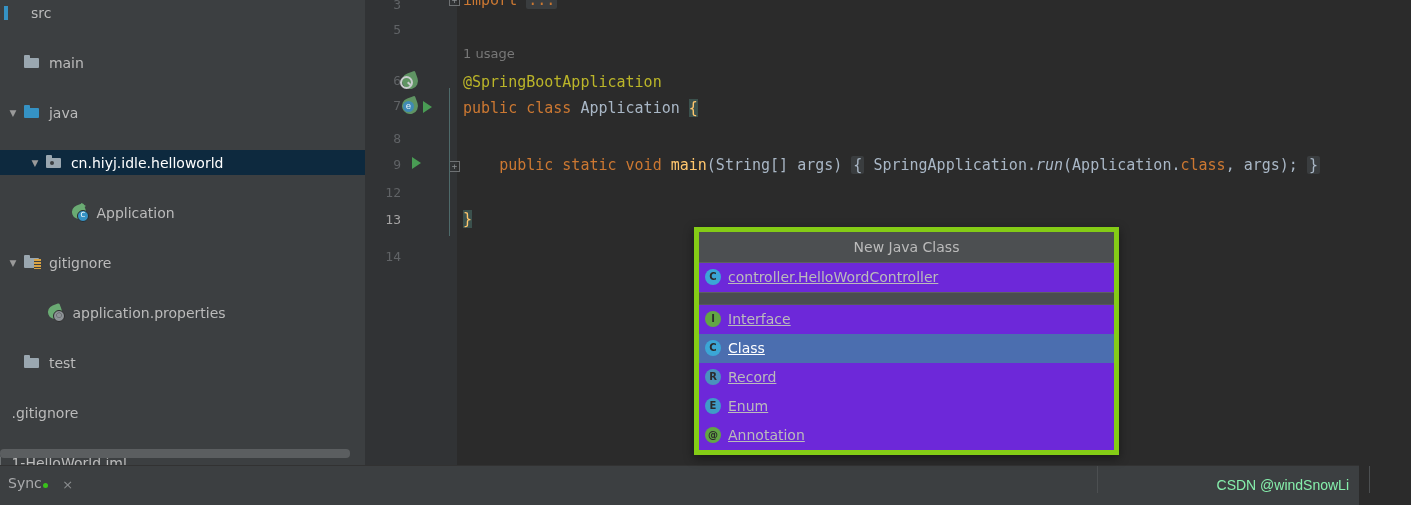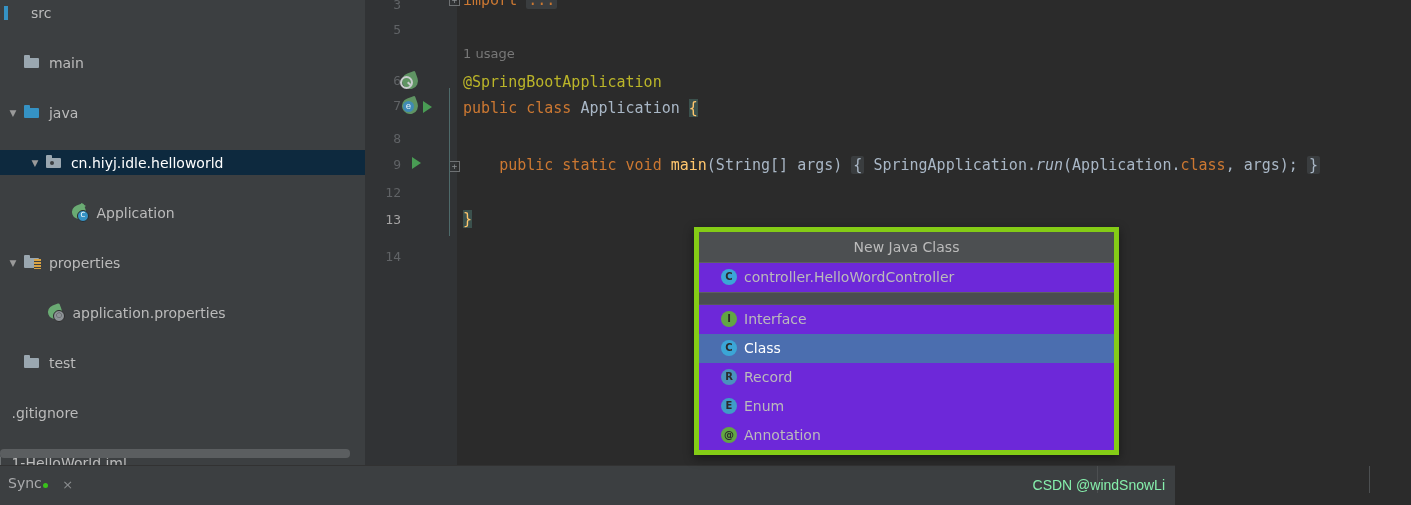--- a/index.html
+++ b/index.html
@@ -223,22 +223,23 @@
     background: #4c4f51;
     color: #bbbbbb;
     font-size: 14px;
     border-bottom: 1px solid #5e6060;
   }
   .popup-item {
     height: 29px;
     line-height: 29px;
     color: #bbbbbb;
     font-size: 14px;
-    padding-left: 22px;
+    padding-left: 6px;
     white-space: nowrap;
+    text-decoration: underline;
   }
   .popup-item.existing { border-bottom: 1px solid #5e6060; }
   .popup-sep {
     height: 11px;
     background: #4a4d4f;
     border-bottom: 1px solid #555859;
   }
   .popup-item.sel { background: #4b6eaf; color: #ffffff; }
   .cicon {
     display: inline-block;
@@ -257,21 +258,21 @@
   .ci-class  { background: #3ba6d6; }
   .ci-iface  { background: #62a644; }
   .ci-record { background: #4a92bd; }
   .ci-enum   { background: #3f9cc7; }
   .ci-annot  { background: #62a644; }
 
   
   #bottombar {
     position: absolute;
     left: 0; bottom: 0;
-    width: 1175px; height: 39px;
+    width: 1359px; height: 39px;
     background: #3c3f41;
     border-top: 1px solid #323232;
   }
   #sync-tab {
     position: absolute;
     left: 8px; top: 9px;
     color: #a9aaac;
     font-size: 14px;
     white-space: nowrap;
   }
@@ -339,21 +340,21 @@
       <span class="ico-spring"></span>
       <span class="ico-spring-arrow"></span>
       <span class="ico-spring-badge">C</span>
     </span>
     <span class="lbl">Application</span>
   </div>
 
   <div class="tree-row" style="top:125px;padding-left:6px">
     <span class="arrow">▼</span>
     <span class="ico ico-folder ico-res"><span class="bars"></span></span>
-    <span class="lbl">properties</span>
+    <span class="lbl">gitignore</span>
   </div>
 
   <div class="tree-row" style="top:150px;padding-left:48px">
     <span class="ico">
       <span class="ico-spring" style="background:#6aab73"></span>
       <span class="ico-spring-badge" style="background:#8d9296;color:#3c3f41">○</span>
     </span>
     <span class="lbl">application.properties</span>
   </div>
 

